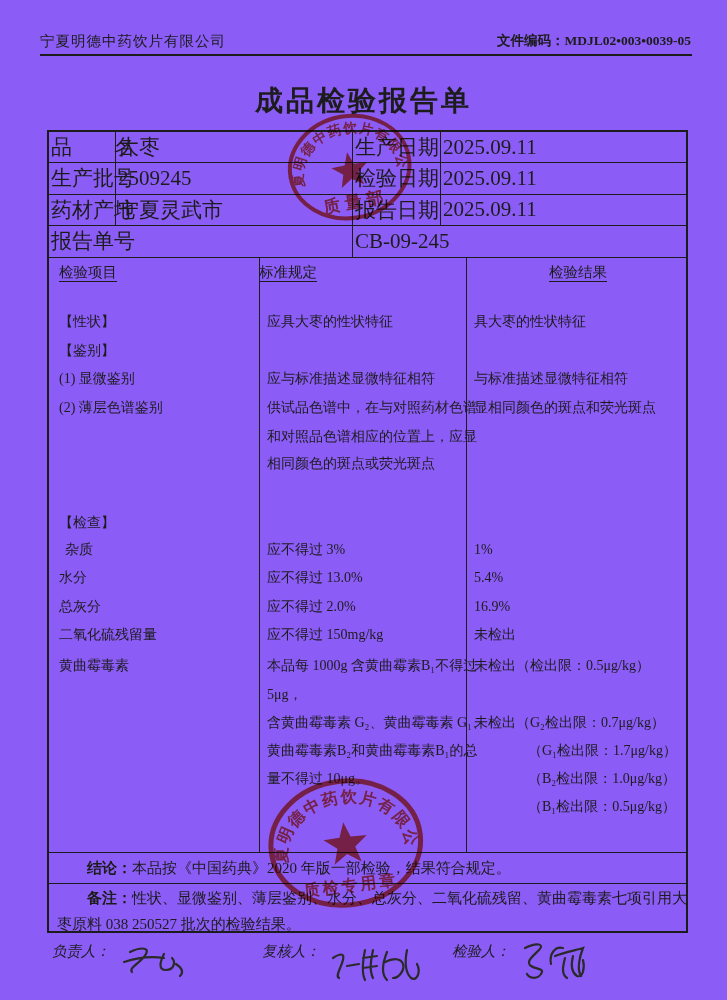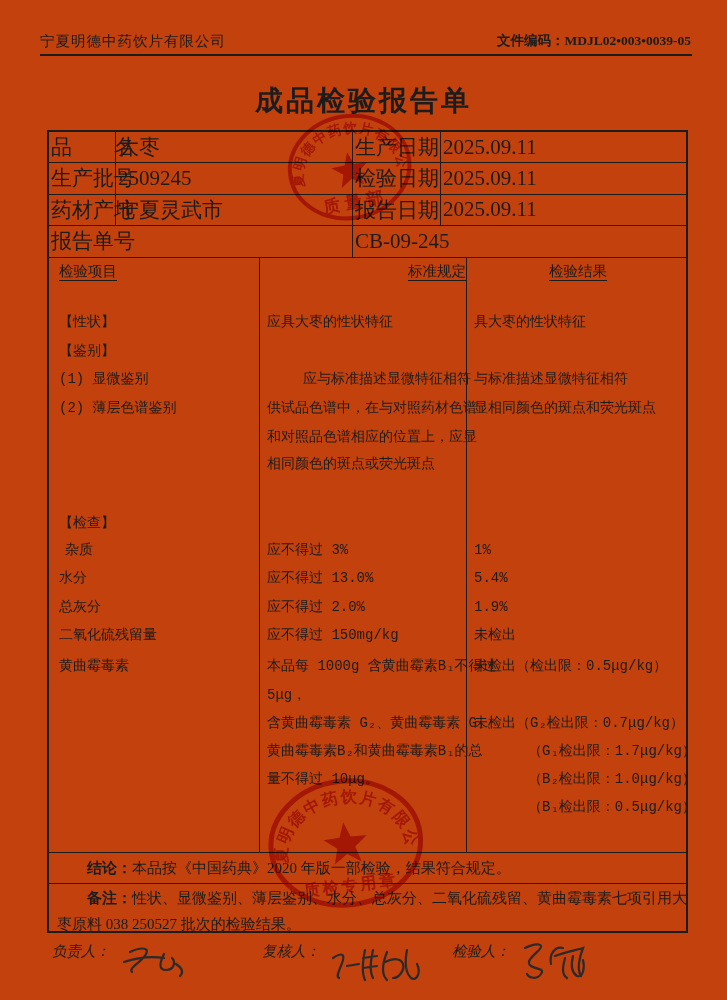--- a/index.html
+++ b/index.html
@@ -1,18 +1,18 @@
 <!DOCTYPE html>
 <html><head>
 <meta charset="utf-8">
 <style>
   * { margin:0; padding:0; box-sizing:border-box; }
   html,body { background:#ffffff; }
   .page {
-    position:relative; width:727px; height:1000px; background:#c2410c;
+    position:relative; width:727px; height:1000px; background:#8b5cf6;
     font-family:"Liberation Serif","DejaVu Serif",serif;
     color:#1c1c1c; overflow:hidden;
   }
   .hdr-company { position:absolute; left:40px; top:32px; font-size:14.5px; letter-spacing:1px; }
   .hdr-code { position:absolute; right:36px; top:32px; font-size:13.5px; font-weight:bold; }
   .hdr-rule { position:absolute; left:40px; top:54px; width:652px; height:0; border-top:2px solid #1c1c1c; }
   .doc-title { position:absolute; left:0; top:82px; width:727px; text-align:center;
     font-size:28px; font-weight:bold; letter-spacing:3px; }
 
   .doc-table { position:absolute; left:47px; top:130px; width:641px; height:803px;
@@ -25,21 +25,21 @@
     font-size:21px; display:flex; align-items:center; padding-left:2px; white-space:nowrap; }
   .info-cell.noright { border-right:none; }
   .info-cell.span2 { grid-column:span 2; }
 
   
   .main-table { position:absolute; left:0; top:125px; width:100%; height:595px; }
   .vline { position:absolute; top:0; bottom:0; width:0; border-left:1.5px solid #1c1c1c; }
   .vline.v1 { left:210px; } .vline.v2 { left:417px; }
   .cell-line { position:absolute; font-size:14px; white-space:nowrap; line-height:18px; }
   .col-head { font-size:14.5px; text-decoration:underline; text-underline-offset:4px; }
-  .c2head { left:210px; width:207px; text-align:right; }
+  .c2head { left:210px; width:207px; text-align:left; }
   .c3head { left:417px; width:224px; text-align:center; }
 
   .concl-row { position:absolute; left:0; top:720px; width:100%; height:31px;
     border-top:1.5px solid #1c1c1c; font-size:15px; line-height:30px; padding-left:38px; white-space:nowrap; }
   .remark-row { position:absolute; left:0; top:751px; width:100%; height:52px;
     border-top:1.5px solid #1c1c1c; font-size:15px;padding-left:30px; }
   .remark-l1 { position:absolute; left:38px; top:5px; white-space:nowrap; }
   .remark-l2 { position:absolute; left:8px; top:31px; white-space:nowrap; }
   .blab { font-weight:bold; }
 
@@ -76,57 +76,57 @@
 
       <div class="info-cell">药材产地</div>
       <div class="info-cell">宁夏灵武市</div>
       <div class="info-cell">报告日期</div>
       <div class="info-cell noright">2025.09.11</div>
 
       <div class="info-cell span2" style="border-bottom:none;">报告单号</div>
       <div class="info-cell span2 noright" style="border-bottom:none;">CB-09-245</div>
     </div>
 
-    <div class="main-table" style="border-top:1.5px solid #1c1c1c;font-family:Liberation Mono, monospace;">
+    <div class="main-table" style="border-top:1.5px solid #1c1c1c;">
       <div class="vline v1"></div>
       <div class="vline v2"></div>
 
       <div class="cell-line col-head" style="left:10px; top:5px;">检验项目</div>
       <div class="cell-line col-head c2head" style="top:5px;">标准规定</div>
       <div class="cell-line col-head c3head" style="top:5px;">检验结果</div>
 
       <div class="cell-line" style="left:10px; top:55px;">【性状】</div>
       <div class="cell-line" style="left:218px; top:55px;">应具大枣的性状特征</div>
       <div class="cell-line" style="left:425px; top:55px;">具大枣的性状特征</div>
 
       <div class="cell-line" style="left:10px; top:84px;">【鉴别】</div>
 
       <div class="cell-line" style="left:10px; top:112px;">(1) 显微鉴别</div>
-      <div class="cell-line" style="left:218px; top:112px;margin-left:36px;">应与标准描述显微特征相符</div>
+      <div class="cell-line" style="left:218px; top:112px;">应与标准描述显微特征相符</div>
       <div class="cell-line" style="left:425px; top:112px;">与标准描述显微特征相符</div>
 
       <div class="cell-line" style="left:10px; top:141px;">(2) 薄层色谱鉴别</div>
       <div class="cell-line" style="left:218px; top:141px;">供试品色谱中，在与对照药材色谱</div>
       <div class="cell-line" style="left:218px; top:197px;">相同颜色的斑点或荧光斑点</div>
       <div class="cell-line" style="left:218px; top:170px;">和对照品色谱相应的位置上，应显</div>
       <div class="cell-line" style="left:425px; top:141px;">显相同颜色的斑点和荧光斑点</div>
 
       <div class="cell-line" style="left:10px; top:256px;">【检查】</div>
 
       <div class="cell-line" style="left:16px; top:283px;">杂质</div>
       <div class="cell-line" style="left:218px; top:283px;">应不得过 3%</div>
       <div class="cell-line" style="left:425px; top:283px;">1%</div>
 
       <div class="cell-line" style="left:10px; top:311px;">水分</div>
       <div class="cell-line" style="left:218px; top:311px;">应不得过 13.0%</div>
       <div class="cell-line" style="left:425px; top:311px;">5.4%</div>
 
       <div class="cell-line" style="left:10px; top:340px;">总灰分</div>
       <div class="cell-line" style="left:218px; top:340px;">应不得过 2.0%</div>
-      <div class="cell-line" style="left:425px; top:340px;">1.9%</div>
+      <div class="cell-line" style="left:425px; top:340px;">16.9%</div>
 
       <div class="cell-line" style="left:10px; top:368px;">二氧化硫残留量</div>
       <div class="cell-line" style="left:218px; top:368px;">应不得过 150mg/kg</div>
       <div class="cell-line" style="left:425px; top:368px;">未检出</div>
 
       <div class="cell-line" style="left:10px; top:399px;">黄曲霉毒素</div>
       <div class="cell-line" style="left:218px; top:399px;">本品每 1000g 含黄曲霉素B₁不得过</div>
       <div class="cell-line" style="left:218px; top:428px;">5μg，</div>
       <div class="cell-line" style="left:218px; top:456px;">含黄曲霉毒素 G₂、黄曲霉毒素 G₁、</div>
       <div class="cell-line" style="left:218px; top:484px;">黄曲霉毒素B₂和黄曲霉毒素B₁的总</div>

